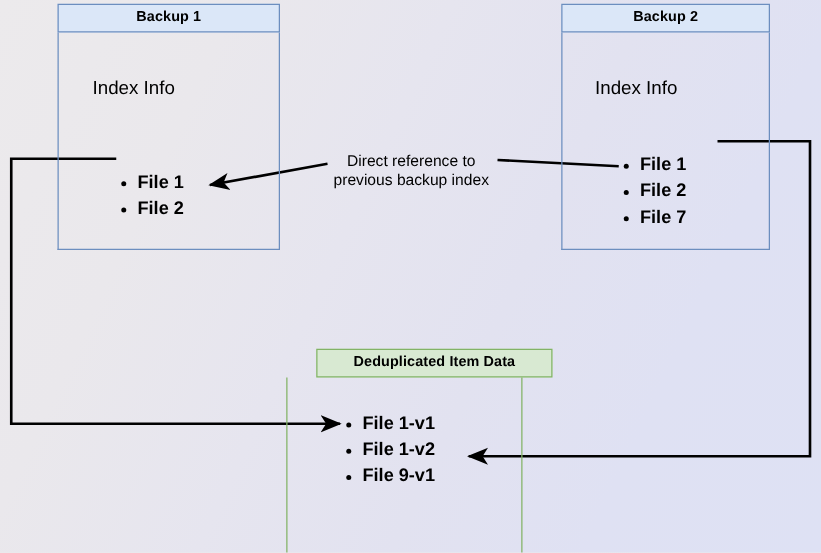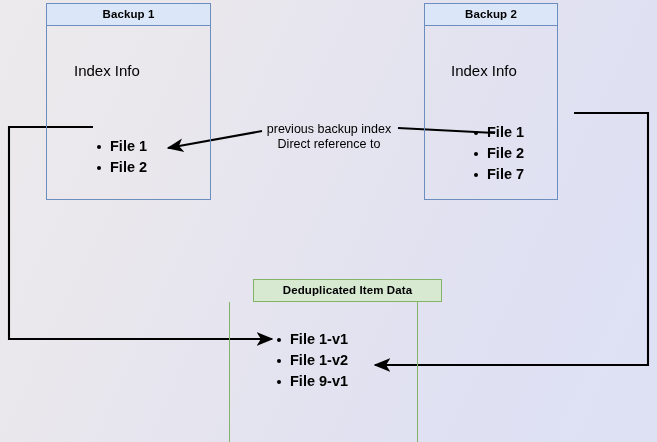--- a/index.html
+++ b/index.html
@@ -138,32 +138,32 @@
     <g>
       <path d="M 574 113 L 648 113 L 648 365 L 375 365" fill="none" stroke="#000" stroke-width="2.1" stroke-linecap="butt" stroke-linejoin="miter" marker-end="url(#arrowEnd)"></path>
     </g>
 
     <g>
       <path d="M 495 133 L 398 128" fill="none" stroke="#000" stroke-width="2.1" stroke-linecap="butt"></path>
       <path d="M 262 131 L 168 148" fill="none" stroke="#000" stroke-width="2.1" stroke-linecap="butt" marker-end="url(#arrowEnd)"></path>
     </g>
   </svg>
 
-  <div class="box box-blue" style="left:46px; top:3px; width:165px;">
+  <div class="box box-blue" style="left:46px; top:3px; width:178px;">
     <div class="box-header">Backup 1</div>
     <div class="box-body" style="height:174px;">
       <div class="index-title" style="left:27px; top:36px;">Index Info</div>
       <ul class="filelist" style="left:49px; top:110px;">
         <li>File 1</li>
         <li>File 2</li>
       </ul>
     </div>
   </div>
 
-  <div class="box box-blue" style="left:424px; top:3px; width:134px;">
+  <div class="box box-blue" style="left:449px; top:3px; width:167px;">
     <div class="box-header">Backup 2</div>
     <div class="box-body" style="height:174px;">
       <div class="index-title" style="left:26px; top:36px;">Index Info</div>
       <ul class="filelist" style="left:48px; top:96px;">
         <li>File 1</li>
         <li>File 2</li>
         <li>File 7</li>
       </ul>
     </div>
   </div>
@@ -173,17 +173,17 @@
     <div class="box-body" style="height:143px;">
       <ul class="filelist" style="left:46px; top:27px;">
         <li>File 1-v1</li>
         <li>File 1-v2</li>
         <li>File 9-v1</li>
       </ul>
     </div>
   </div>
 
   <div class="edge-label" style="left:249px; top:122px; width:160px;">
+    <div>Direct reference to</div>
     <div>previous backup index</div>
-    <div>Direct reference to</div>
   </div>
 
 </div>
 
 </body></html>

